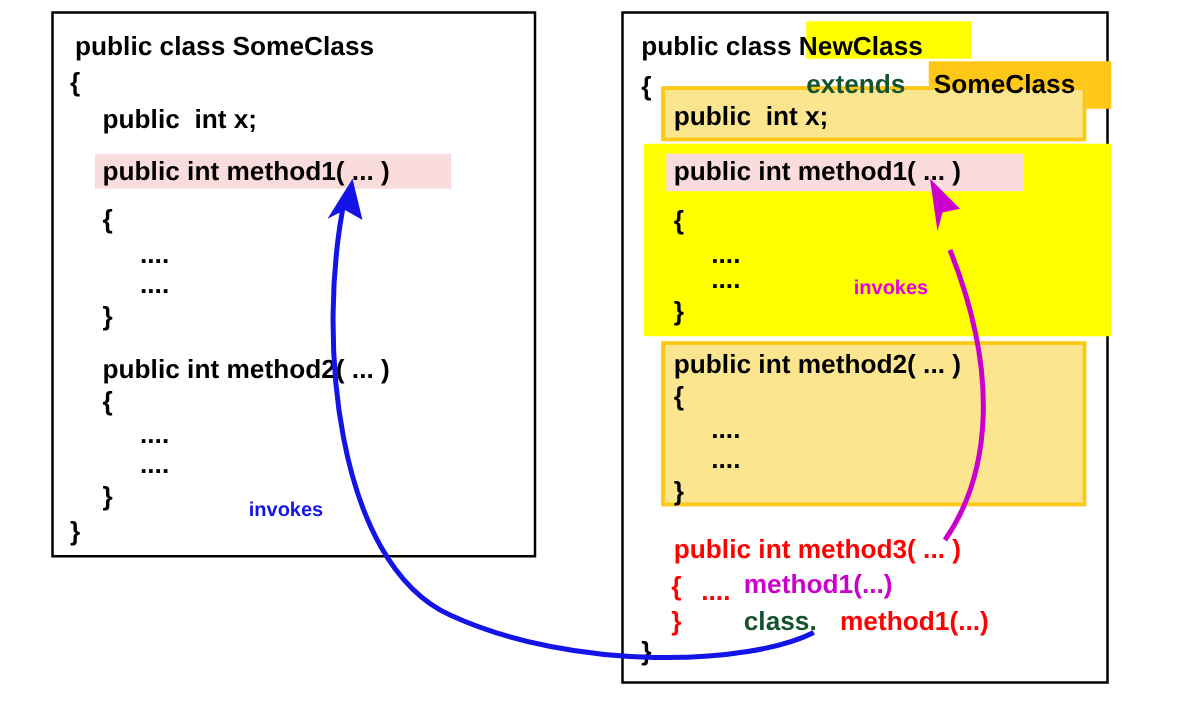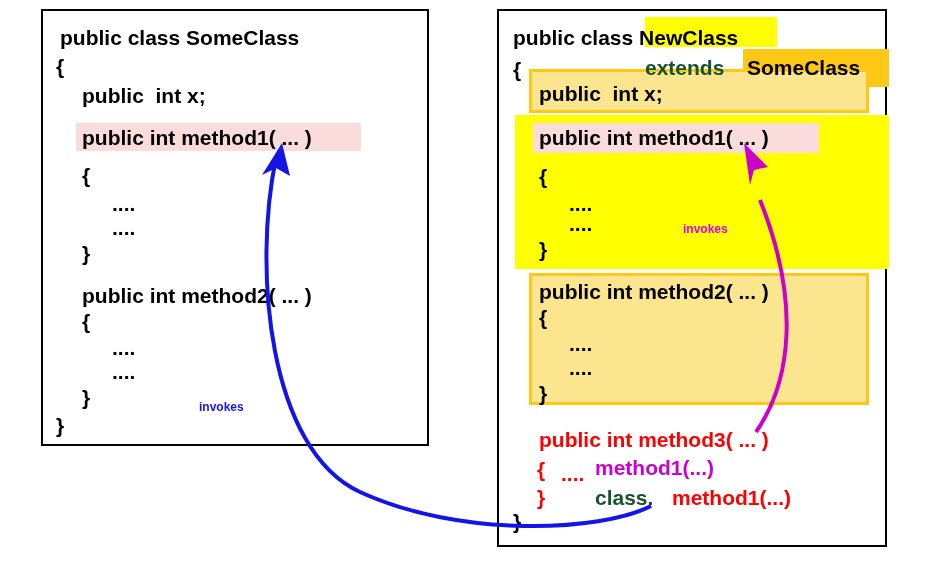--- a/index.html
+++ b/index.html
@@ -49,21 +49,21 @@
   .hl-pale   { background: #fce58f; border: 3px solid #ffc816; box-sizing: border-box; }
 
   .txt-blue    { color: #14532d; }
   .txt-red     { color: #ff0000; }
   .txt-magenta { color: #cc00cc; }
 
   .label {
     position: absolute;
     font-family: "Liberation Sans", sans-serif;
     font-weight: bold;
-    font-size: 12px;
+    font-size: 16px;
     white-space: pre;
   }
   .label-blue    { color: #1414e6; }
   .label-magenta { color: #e600e6; }
 
   svg.overlay {
     position: absolute;
     left: 0; top: 0;
     width: 945px;
     height: 561px;

